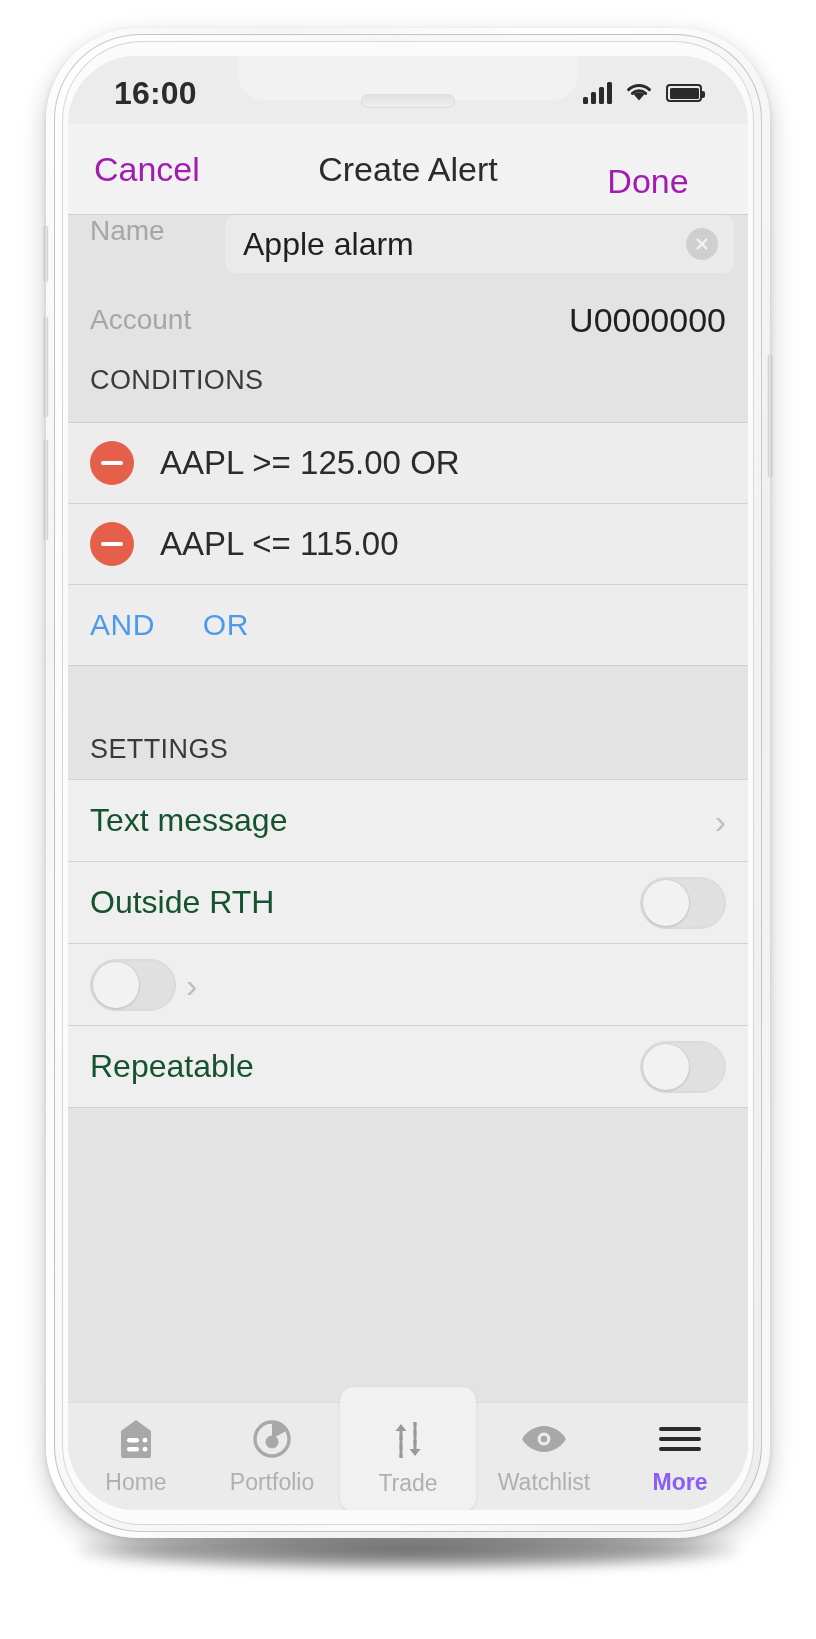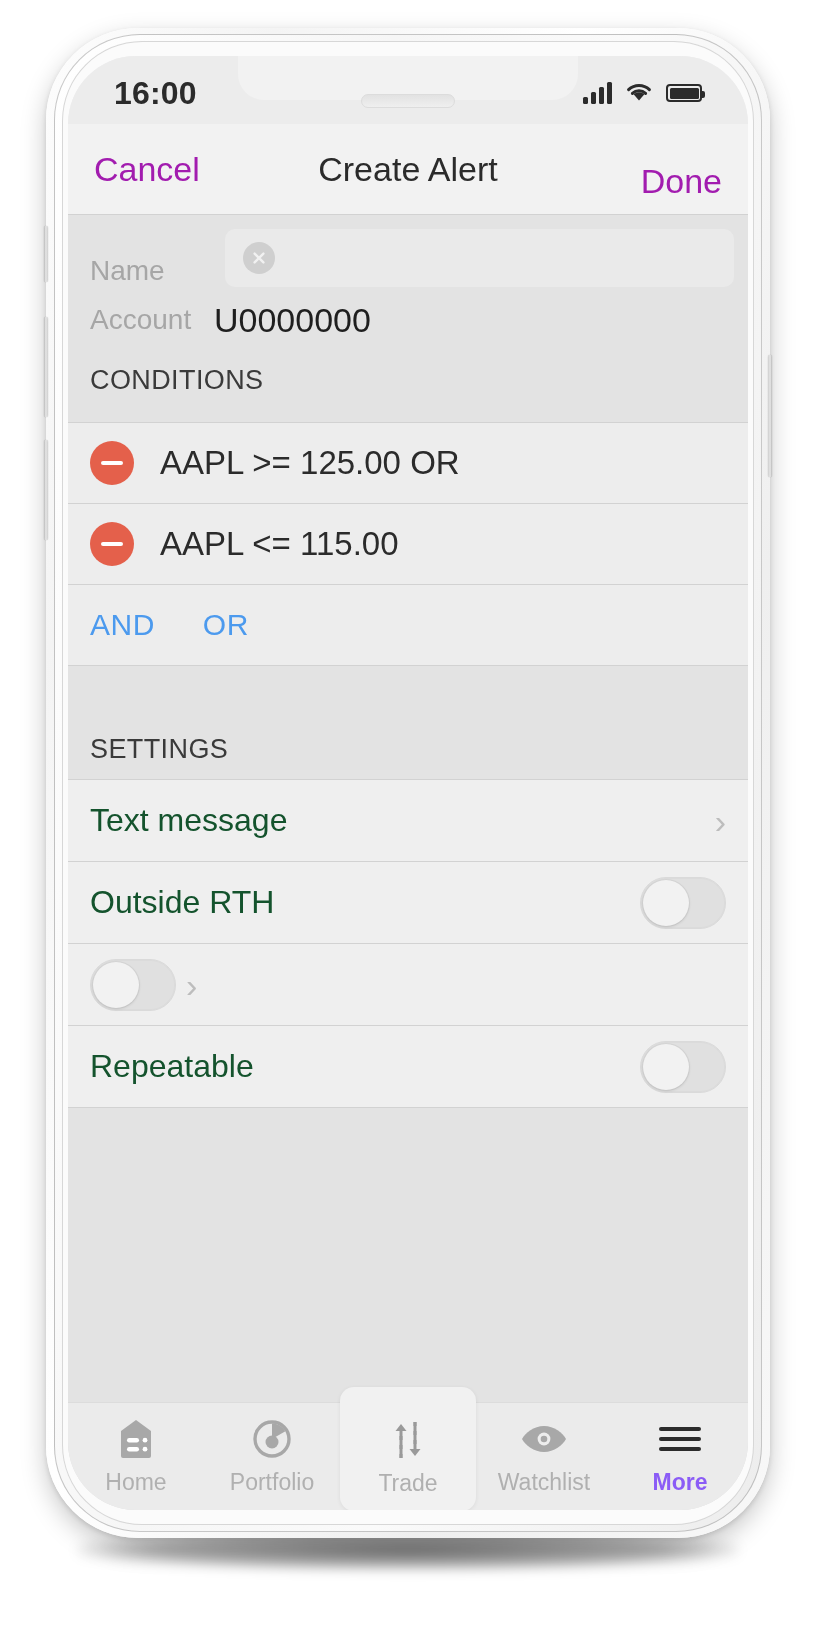--- a/index.html
+++ b/index.html
@@ -90,45 +90,45 @@
   .batt { width:36px;height:18px;border:2px solid #2b2b2b;border-radius:4px;padding:1.5px; position:relative;}
   .batt::after{content:"";position:absolute;right:-5px;top:5px;width:3px;height:7px;background:#2b2b2b;border-radius:0 2px 2px 0;}
   .batt i{display:block;width:100%;height:100%;background:#2b2b2b;border-radius:1.5px;}
 
   
   .navbar {
     position: absolute; left: 0; top: 68px; width: 100%; height: 90px;
     display: flex; align-items: center; background: #f2f2f2;
   }
   .nav-left, .nav-right { flex: 0 0 200px; font-size: 34px; color: #a21caf; padding: 0 26px; }
-  .nav-right { text-align: right; margin-top: 24px; }
+  .nav-right { text-align: center; margin-top: 24px; }
   .nav-title { flex: 1; text-align: center; font-size: 34px; color: #2b2b2b; }
 
   
   .content {
     position: absolute; left: 0; top: 158px; width: 100%; bottom: 0;
     background: #e3e3e3;
   }
   .hairline { height: 1px; background: #d2d2d2; }
   .field-group { background: #e3e3e3; }
   .row-name {
-    height: 72px; display: flex; align-items: flex-end; padding: 0 14px 0 22px; gap: 25px;
+    height: 72px; display: flex; align-items: flex-start; padding: 0 14px 0 22px; gap: 25px;
   }
   .row-name .lbl { width: 110px; font-size: 28px; color: #a6a6a6; }
   .name-input-wrap {
     flex: 1; height: 58px; background: #eaeaea; border-radius: 10px;
     display: flex; align-items: center; padding: 0 16px 0 18px;
   }
   .name-input-wrap .val { flex: 1; font-size: 32px; color: #1f1f1f; }
   .clear-btn {
     width: 32px; height: 32px; border-radius: 50%;
     background: #cfcfcf; display: flex; align-items: center; justify-content: center;
   }
   .clear-btn svg { display:block; }
-  .row-account { height: 66px; display: flex; align-items: center; padding: 0 22px; gap: 14px; }
+  .row-account { height: 66px; display: flex; align-items: center; padding: 0 22px; gap: 14px; justify-content: space-between; }
   .row-account .lbl { width: 110px; font-size: 28px; color: #a6a6a6; }
   .row-account .val { font-size: 34px; color: #1f1f1f; }
 
   .section-header {
     background: #e3e3e3; padding: 12px 22px 14px 22px;
     font-size: 27px; color: #3a3a3a; letter-spacing: .4px;
   }
   .list { background: #ededed; margin-top: 12px; }
   .cond-row {
     height: 80px; display: flex; align-items: center; padding: 0 22px; gap: 26px;
@@ -237,20 +237,21 @@
     </div>
 
     <div class="content">
 
       <div class="hairline"></div>
 
       <div class="field-group">
         <div class="row-name">
           <div class="lbl">Name</div>
           <div class="name-input-wrap">
+            <div class="val">Apple alarm</div>
             <div class="clear-btn">
               <svg width="18" height="18" viewBox="0 0 18 18" aria-hidden="true">
                 <path d="M4.6 4.6 L13.4 13.4 M13.4 4.6 L4.6 13.4" stroke="#f1f1f1" stroke-width="2.4" stroke-linecap="round"></path>
               </svg>
             </div>
           </div>
         </div>
         <div class="row-account">
           <div class="lbl">Account</div>
           <div class="val">U0000000</div>

